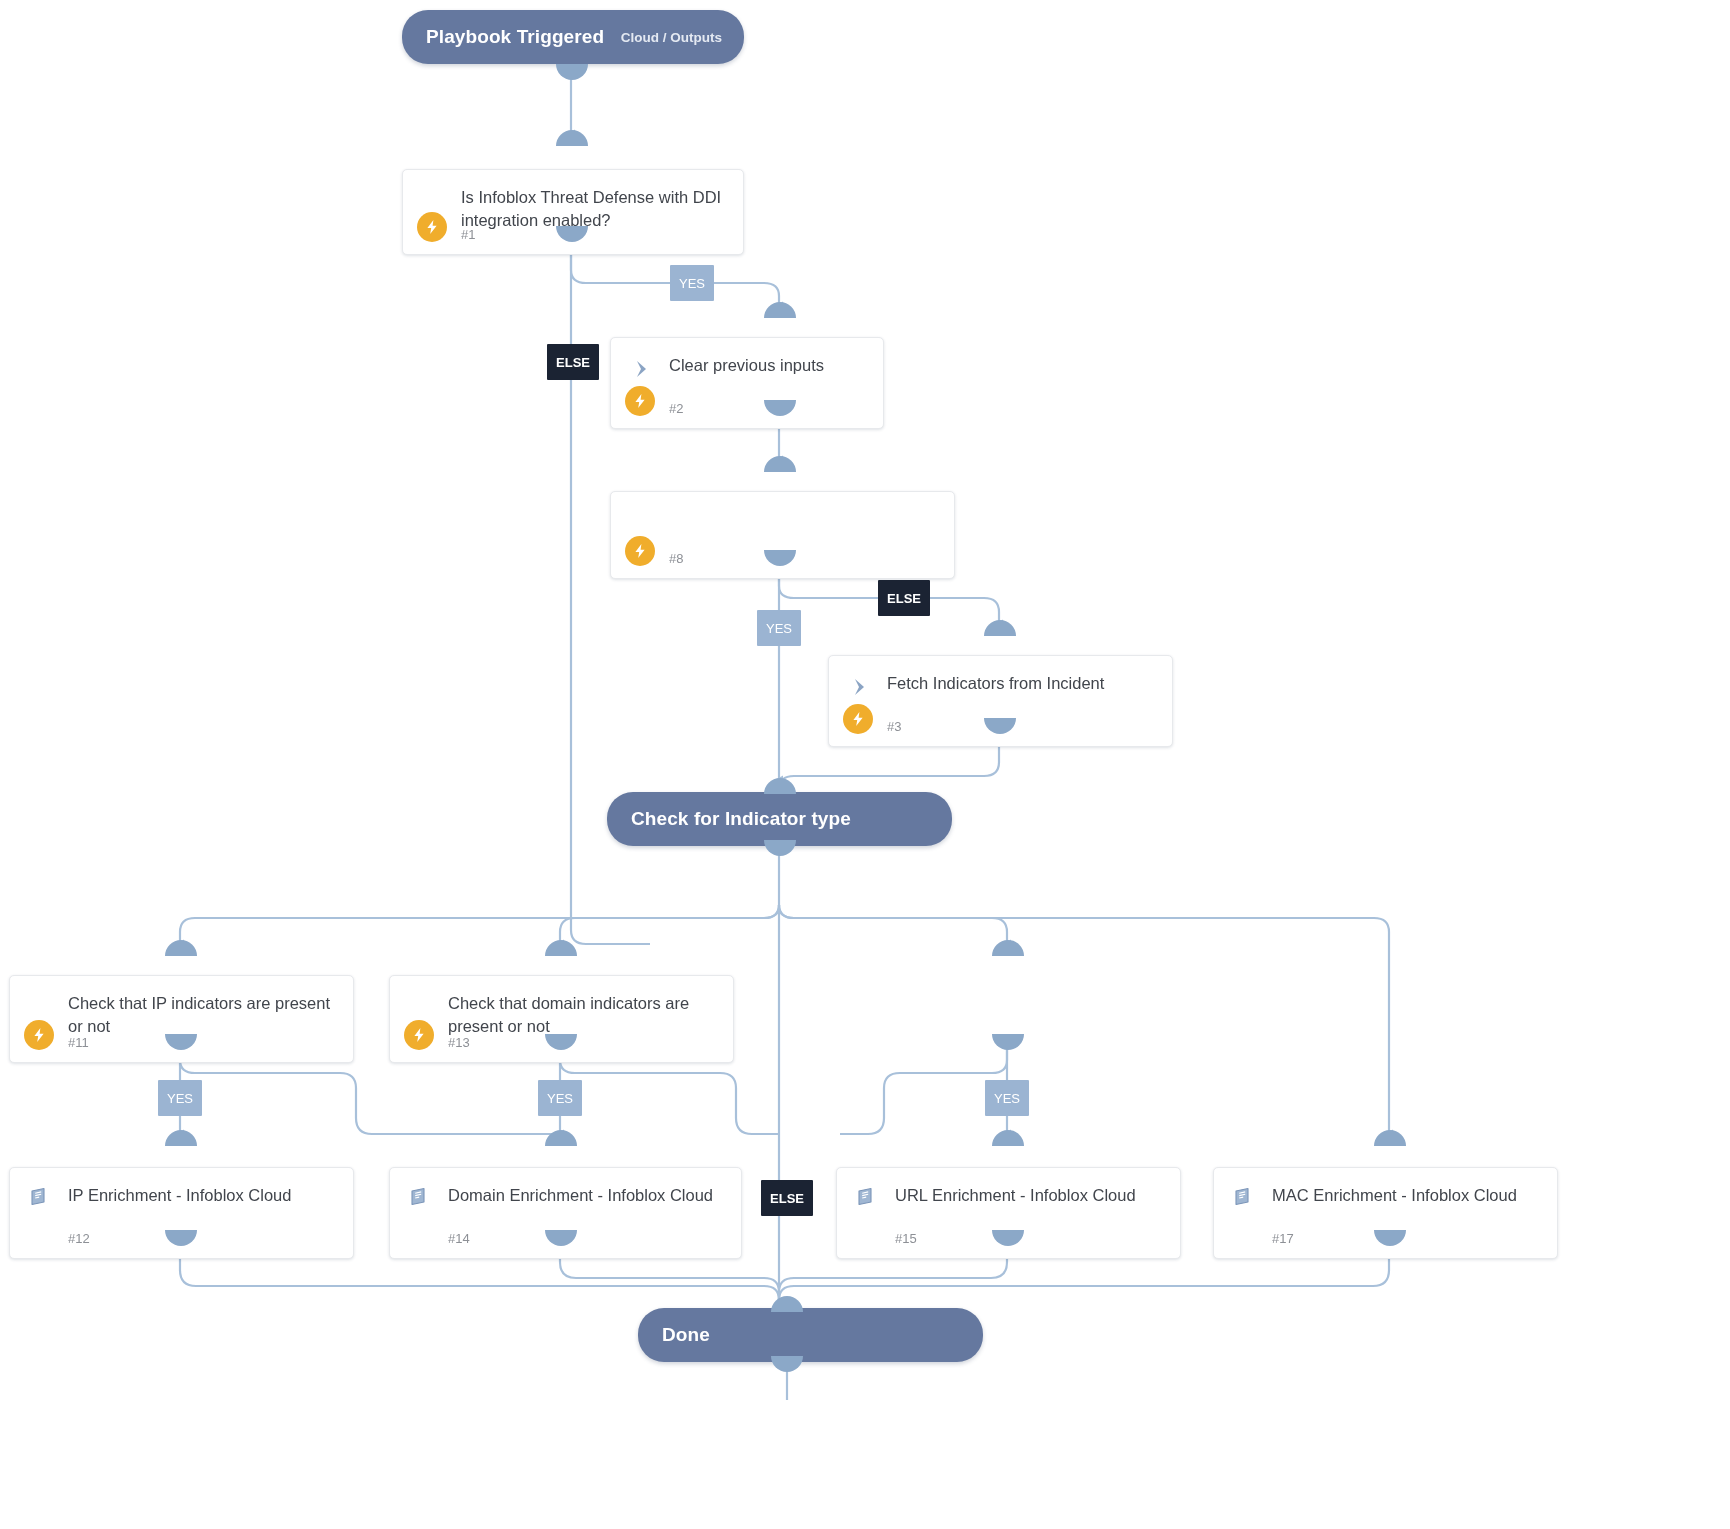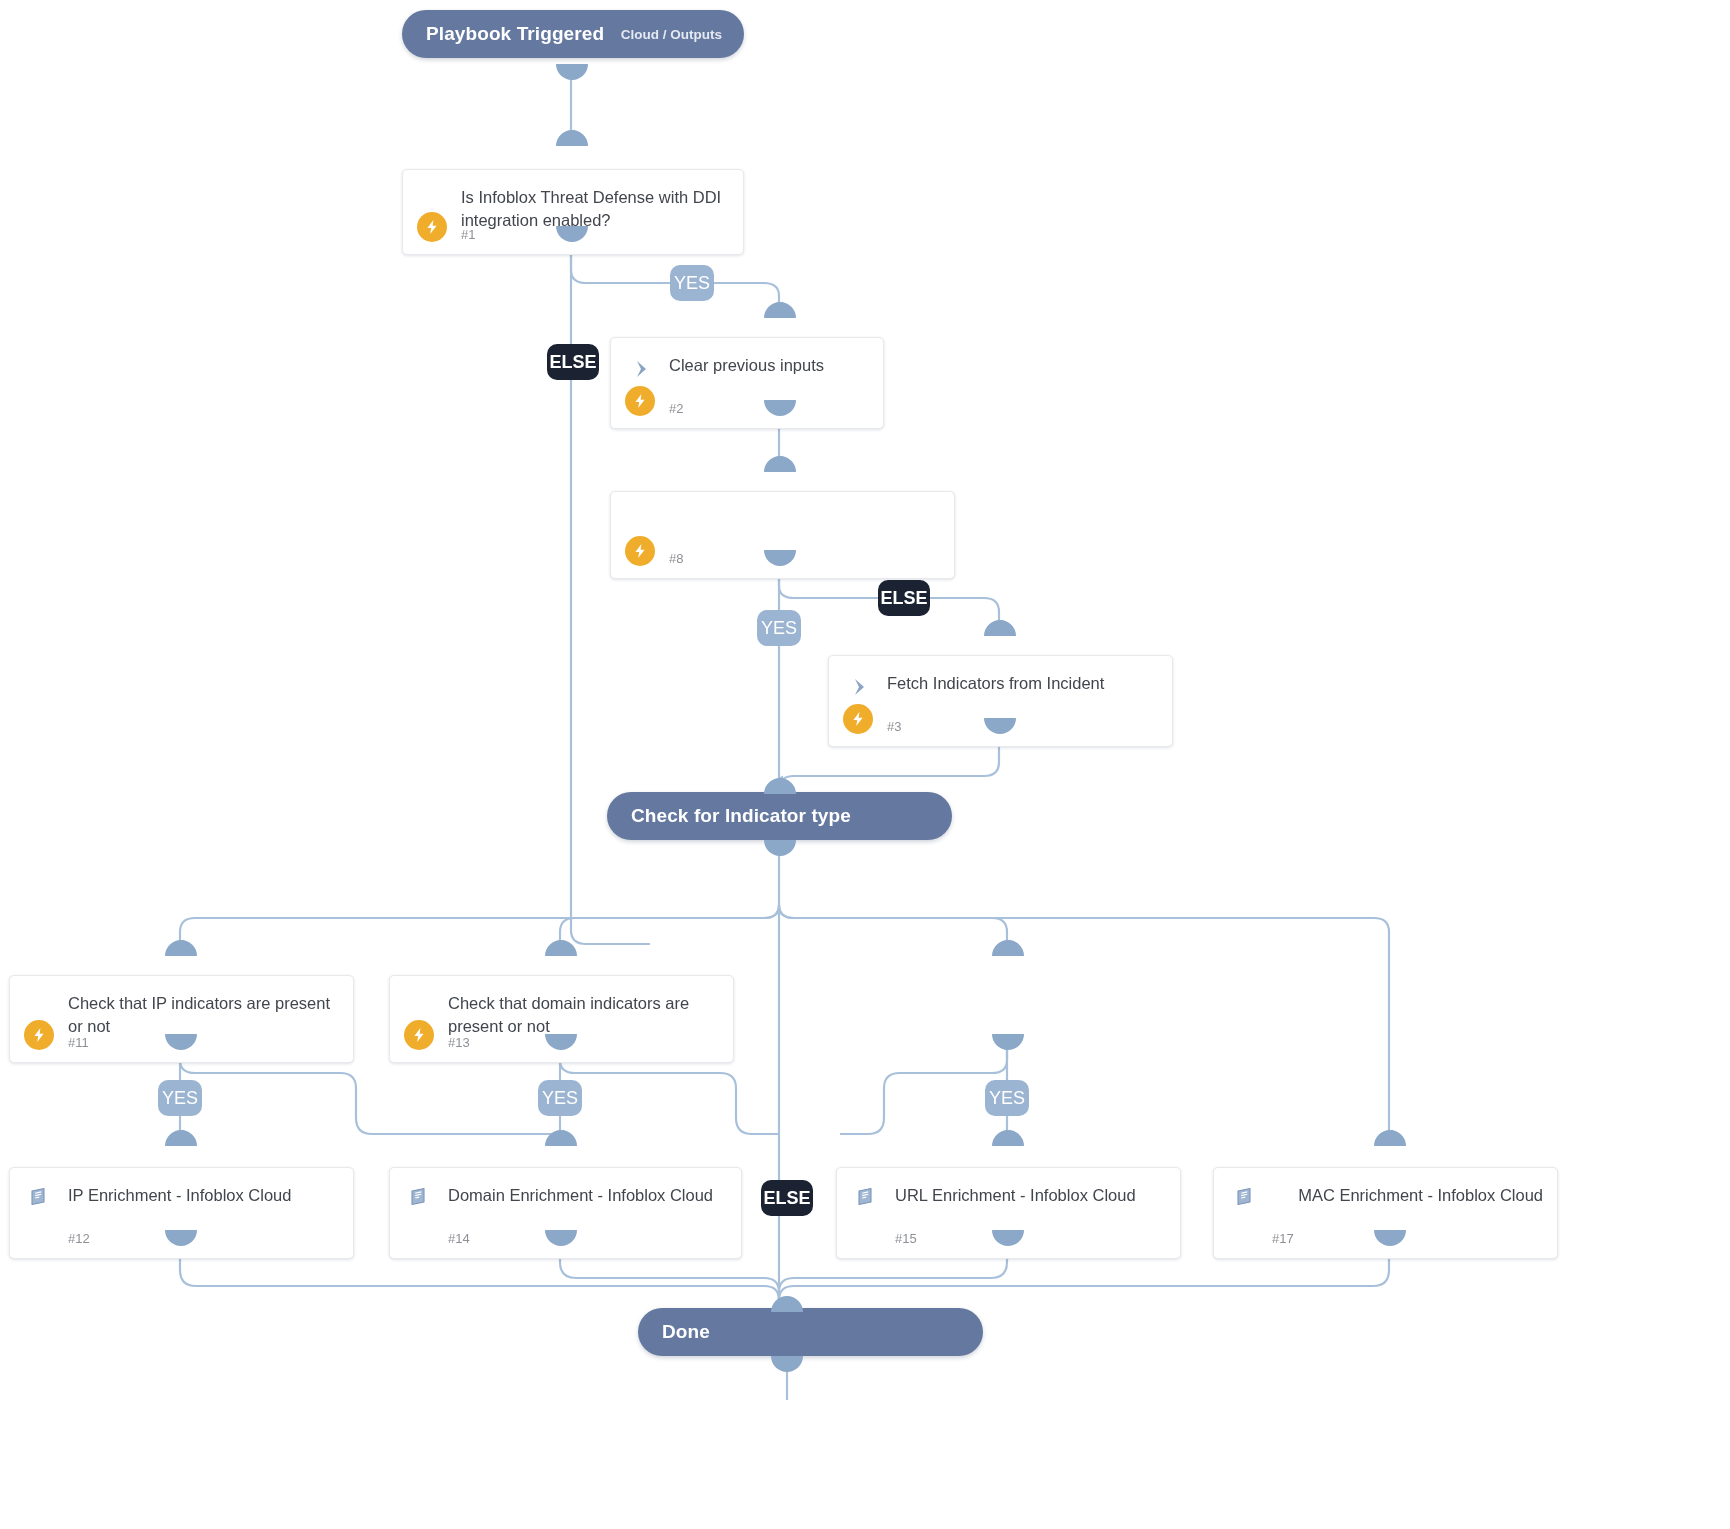--- a/index.html
+++ b/index.html
@@ -33,21 +33,21 @@
     background: #647architecture;
     border-radius: 26px;
     box-sizing: border-box;
     display: flex;
     align-items: center;
     box-shadow: 0 2px 4px rgba(40,60,90,0.22);
     z-index: 5;
   }
   .pill-start {
     background: #65789f;
-    height: 48px;
+    height: 54px;
   }
   .pill-title {
     color: #ffffff;
     font-size: 19px;
     font-weight: bold;
     letter-spacing: 0.1px;
   }
   .pill-sub {
     color: #e4e9f2;
     font-size: 13.5px;
@@ -116,23 +116,23 @@
     border-radius: 3px;
     margin: 2px;
   }
 
   
   .blabel {
     position: absolute;
     display: flex;
     align-items: center;
     justify-content: center;
-    border-radius: 10px;
+    border-radius: 1px;
     color: #ffffff;
-    font-size: 18px;
+    font-size: 13px;
     font-weight: normal;
     z-index: 8;
     box-sizing: border-box;
   }
   .blabel-yes {
     background: #9bb4d2;
     width: 44px;
     height: 36px;
   }
   .blabel-else {
@@ -380,21 +380,21 @@
           <path d="M7.2,7.2 L13.2,5.9 M7.2,9.6 L13.2,8.3 M7.2,12 L11.2,11.1" stroke="#ffffff" stroke-width="1.1"></path>
         </svg>
       </span>
       <span class="card-label">URL Enrichment - Infoblox Cloud</span>
       <span class="card-num">#15</span>
     </div>
   </div>
   <div class="dome dome-out" style="left:992px; top:1230px;"></div>
 
   <div class="dome dome-in" style="left:1374px; top:1130px;"></div>
-  <div class="card" style="left:1213px; top:1144px; width:345px; height:92px;text-align:right;">
+  <div class="card" style="left:1213px; top:1144px; width:345px; height:92px;">
     <div class="card-row">
       <span class="card-icon">
         <svg width="24" height="24" viewBox="0 0 24 24">
           <path d="M4,18.5 L4,5 L16,2.5 L16,16 Z" fill="#9fb6d2" stroke="#7b95b8" stroke-width="1.1" stroke-linejoin="round"></path>
           <path d="M7.2,7.2 L13.2,5.9 M7.2,9.6 L13.2,8.3 M7.2,12 L11.2,11.1" stroke="#ffffff" stroke-width="1.1"></path>
         </svg>
       </span>
       <span class="card-label">MAC Enrichment - Infoblox Cloud</span>
       <span class="card-num">#17</span>
     </div>

